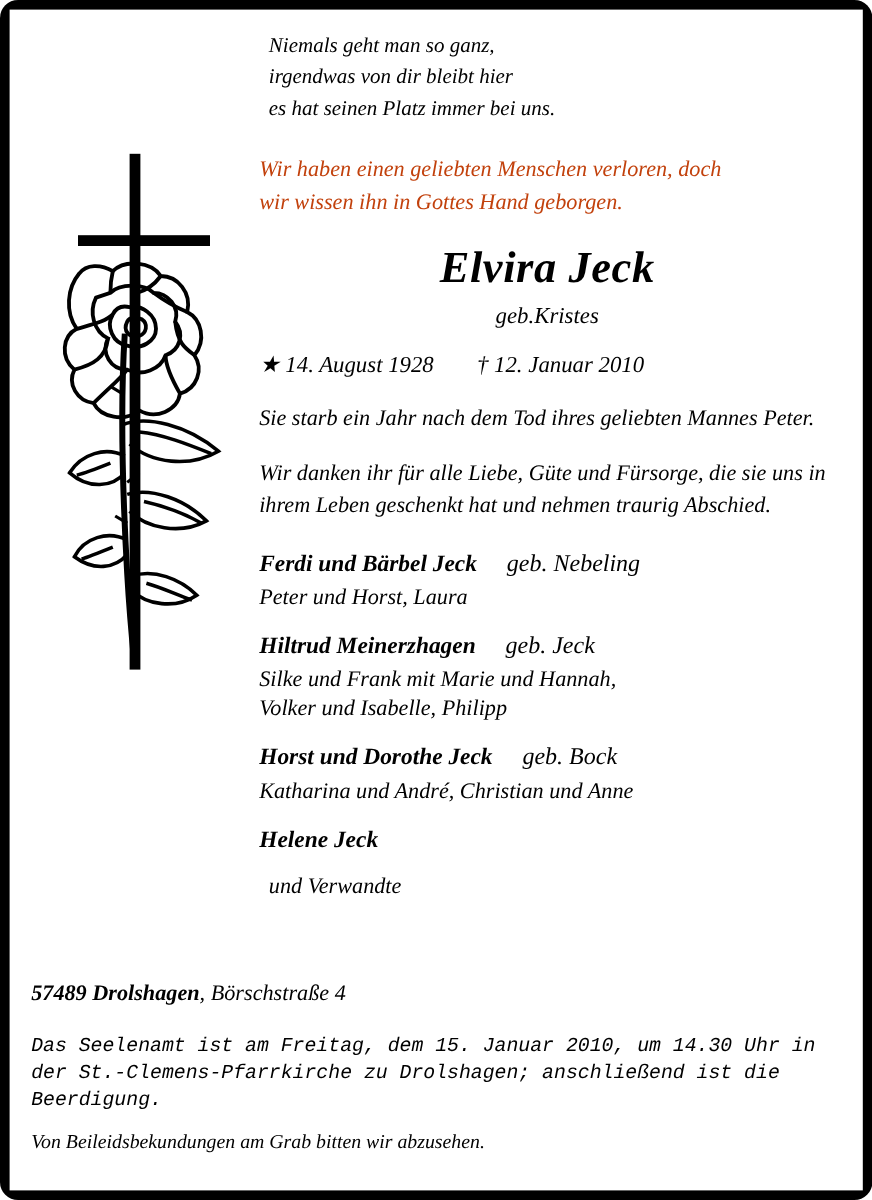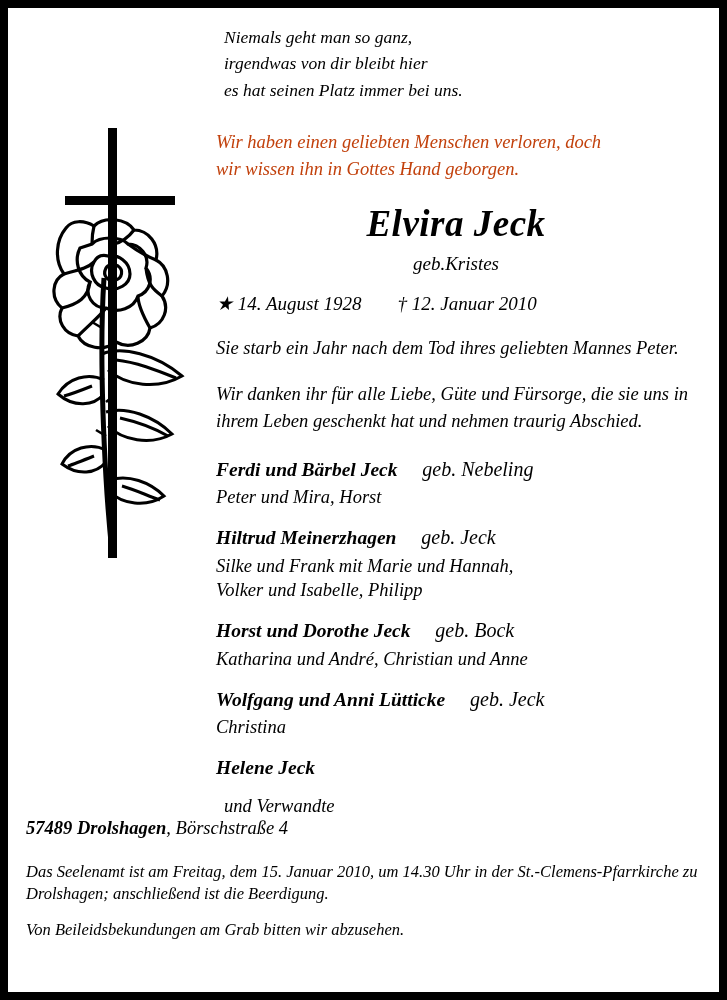--- a/index.html
+++ b/index.html
@@ -11,20 +11,21 @@
     font-family: "Liberation Serif", serif;
   }
   .page {
     position: relative;
     width: 727px;
     height: 1000px;
     background: #000000;
     box-sizing: border-box;
     padding: 8px;
     overflow: hidden;
+    border-radius: 15px;
   }
   .card {
     position: relative;
     width: 100%;
     height: 100%;
     background: #ffffff;
     box-sizing: border-box;
     overflow: hidden;
   }
 
@@ -135,21 +136,21 @@
   }
   .address b { font-weight: bold; }
 
   .notes { margin-top: 22px; }
   .note {
     font-style: italic;
     font-size: 16.5px;
     line-height: 1.35;
     margin-top: 13px;
   }
-  .note:first-child { margin-top: 0; }
+  .note:first-child { margin-top: 0; font-family: Liberation Mono, monospace; }
 </style>
 </head>
 <body>
 
 <div class="page">
   <div class="card">
 
     <div class="art">
       <svg width="180" height="440" viewBox="0 0 180 440" xmlns="http://www.w3.org/2000/svg">
 
@@ -225,47 +226,40 @@
       <div class="para">Sie starb ein Jahr nach dem Tod ihres geliebten Mannes Peter.</div>
       <div class="para">Wir danken ihr für alle Liebe, Güte und Fürsorge, die sie uns in ihrem Leben geschenkt hat und nehmen traurig Abschied.</div>
 
       <div class="families">
 
         <div class="fam-block">
           <div class="fam-main">
             <b>Ferdi und Bärbel Jeck</b>
             <span class="geb">geb. Nebeling</span>
           </div>
-          <div class="fam-sub">Peter und Mira, Horst</div>
+          <div class="fam-sub">Peter und Horst, Laura</div>
         </div>
 
         <div class="fam-block">
           <div class="fam-main">
             <b>Hiltrud Meinerzhagen</b>
             <span class="geb">geb. Jeck</span>
           </div>
           <div class="fam-sub" style="white-space: pre-line;">Silke und Frank mit Marie und Hannah,
 Volker und Isabelle, Philipp</div>
         </div>
 
         <div class="fam-block">
           <div class="fam-main">
             <b>Horst und Dorothe Jeck</b>
             <span class="geb">geb. Bock</span>
           </div>
           <div class="fam-sub">Katharina und André, Christian und Anne</div>
         </div>
 
-        <div class="fam-block">
-          <div class="fam-main">
-            <b>Wolfgang und Anni Lütticke</b>
-            <span class="geb">geb. Jeck</span>
-          </div>
-          <div class="fam-sub">Christina</div>
-        </div>
 
         <div class="fam-block">
           <div class="fam-main">
             <b>Helene Jeck</b>
             <span class="geb"></span>
           </div>
         </div>
 
       </div>
 

